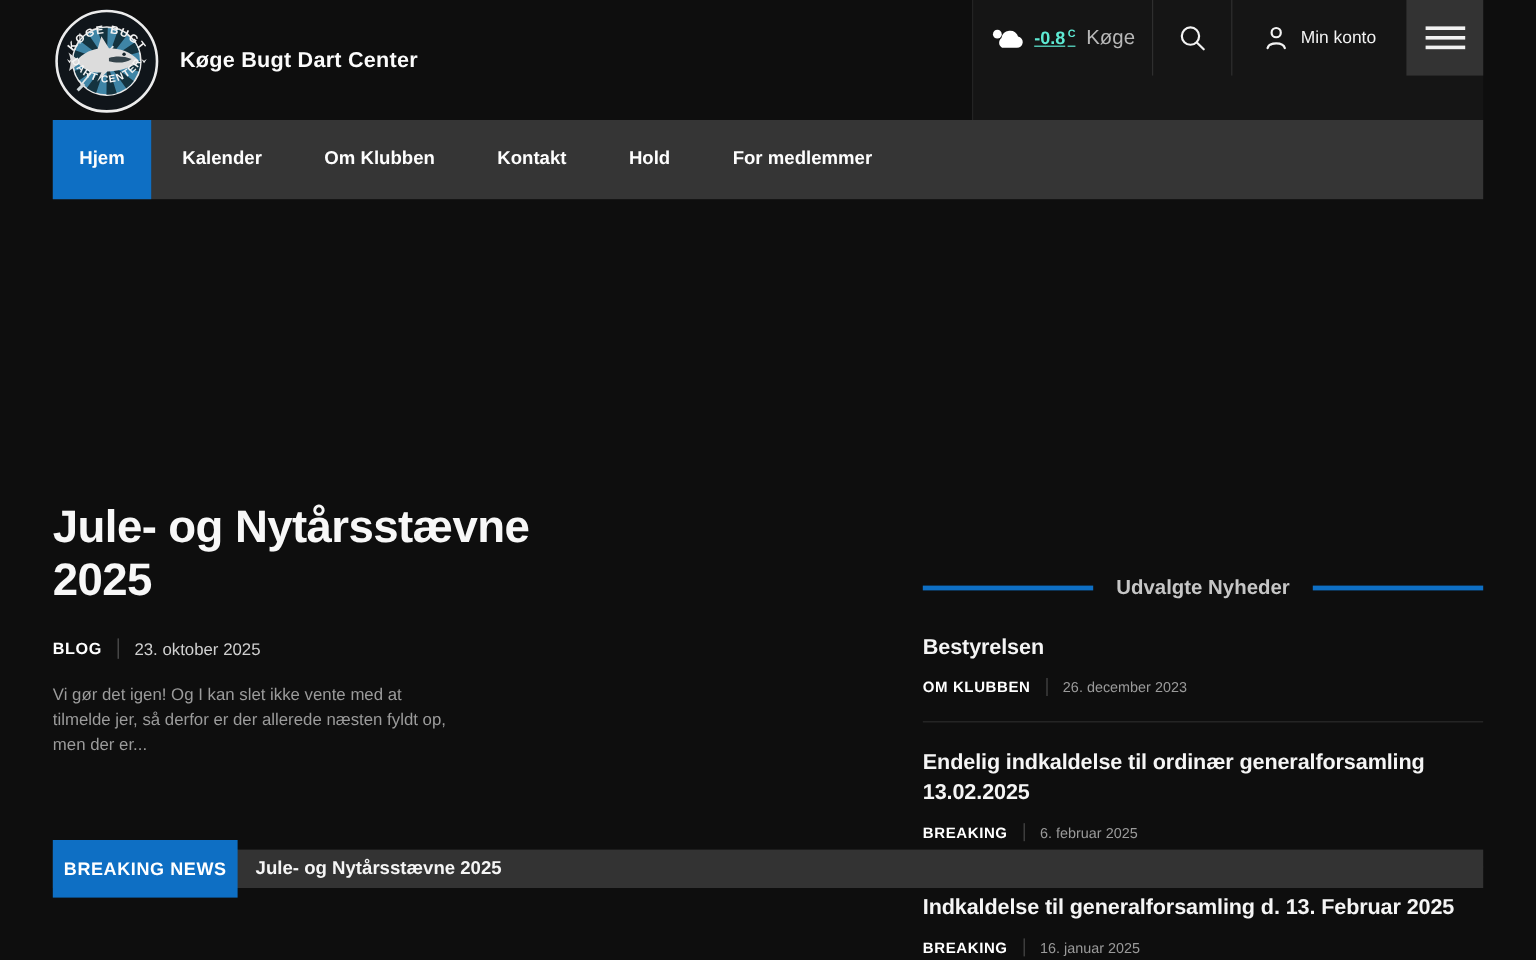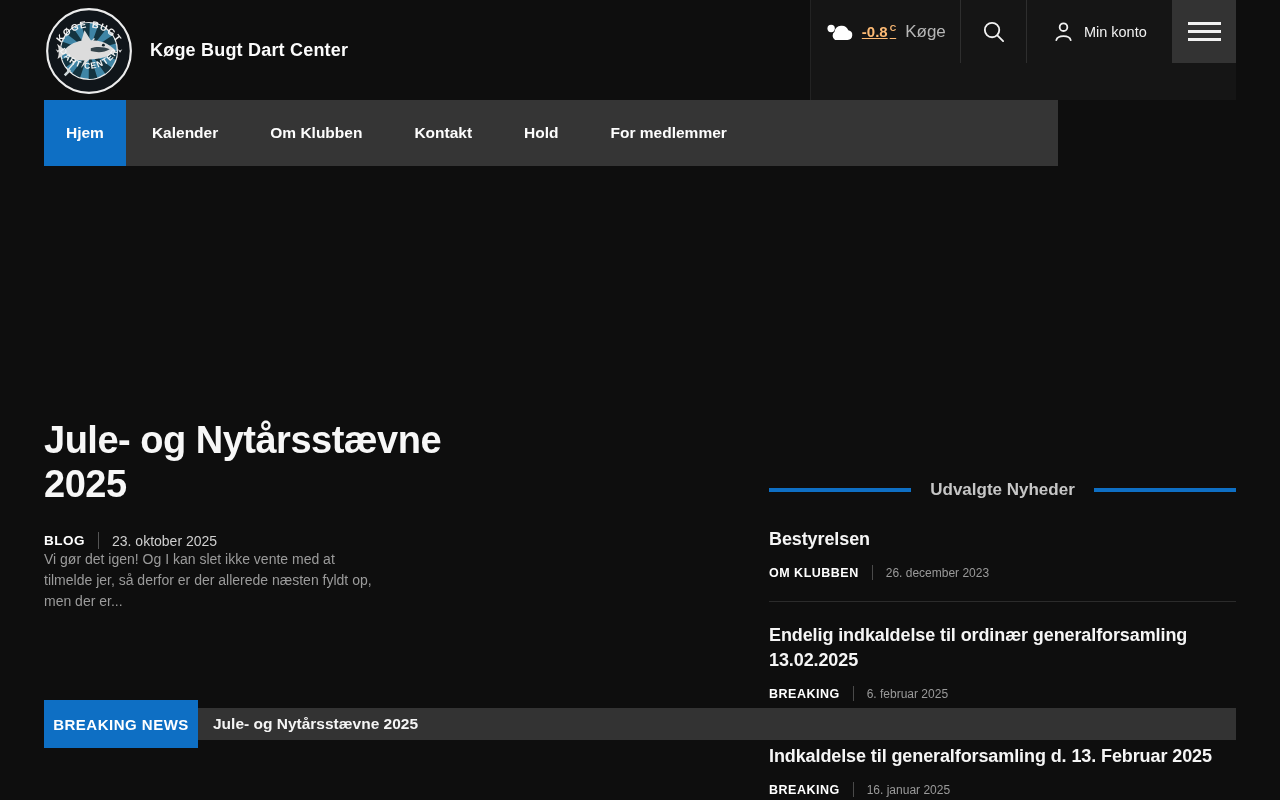--- a/index.html
+++ b/index.html
@@ -19,49 +19,49 @@
   .header-right {
     position:absolute; right:0; top:0; width:426px; height:100px;
     background:#151515; border-left:1px solid #232323; display:flex; align-items:flex-start;
   }
   .hcell { height:63px; display:flex; align-items:center; justify-content:center; }
   .hcell-weather { width:150px; border-right:1px solid #2e2e2e; gap:9px; }
   .hcell-search { width:66px; border-right:1px solid #2e2e2e; cursor:pointer; }
   .hcell-account { width:146px; gap:9px; cursor:pointer; }
   .hcell-burger { width:64px; background:#333; flex-direction:column; gap:5px; cursor:pointer; }
   .burger-line { display:block; width:33px; height:3px; background:#f2f2f2; }
-  .weather-temp { font-size:15px; font-weight:700; color:#fdba74;text-decoration:underline; }
+  .weather-temp { font-size:15px; font-weight:700; color:#5eead4;text-decoration:underline; }
   .weather-temp sup { font-size:9px; font-weight:700; margin-left:2px; }
   .weather-loc { font-size:17px; color:#b7b7b7; }
   .account-label { font-size:14.5px; color:#f2f2f2; }
 
   
   .main-nav {
-    position:absolute; left:44px; top:100px; width:1014px; height:66px;
+    position:absolute; left:44px; top:100px; width:1192px; height:66px;
     background:#353535; display:flex; align-items:stretch;
   }
   .nav-item {
     display:flex; align-items:center; padding:0 26px;
     font-size:15.5px; font-weight:600; color:#fdfdfd; text-decoration:none; cursor:pointer;
   }
   .nav-item.active { background:var(--accent); padding:0 22px; }
 
   
   .hero { position:absolute; left:0; top:166px; width:1280px; height:542px; }
 
   .hero-left { position:absolute; left:44px; top:252px; width:440px; }
   .hero-title {
     font-size:38px; line-height:44px; font-weight:700; letter-spacing:-.5px;
     color:#f7f7f7; max-width:432px; cursor:pointer;
   }
   .meta-row { display:flex; align-items:center; margin-top:26px; }
   .meta-cat { font-size:13.5px; font-weight:700; letter-spacing:.5px; color:#fff; text-transform:uppercase; cursor:pointer; }
   .meta-sep { width:1px; height:17px; background:#555; margin:0 13px; }
   .meta-date { font-size:14px; color:#cfcfcf; }
-  .hero-excerpt { max-width:332px; font-size:14px; line-height:21px; color:#9b9b9b; }
+  .hero-excerpt { margin-top:19px; max-width:332px; font-size:14px; line-height:21px; color:#9b9b9b; }
 
   
   .featured { position:absolute; left:769px; top:311px; width:467px; }
   .featured-head { display:flex; align-items:center; height:26px; }
   .featured-head .line { flex:1; height:4px; background:var(--accent); }
   .featured-head .label { margin:0 19px; font-size:17px; font-weight:700; color:#c6c6c6; white-space:nowrap; }
   .featured-list { margin-top:24px; }
   .f-title { font-size:18px; line-height:25px; font-weight:700; color:#f5f5f5; cursor:pointer; letter-spacing:-.1px; }
   .f-meta { margin-top:13px; }
   .f-meta .meta-cat { font-size:12.5px; }

